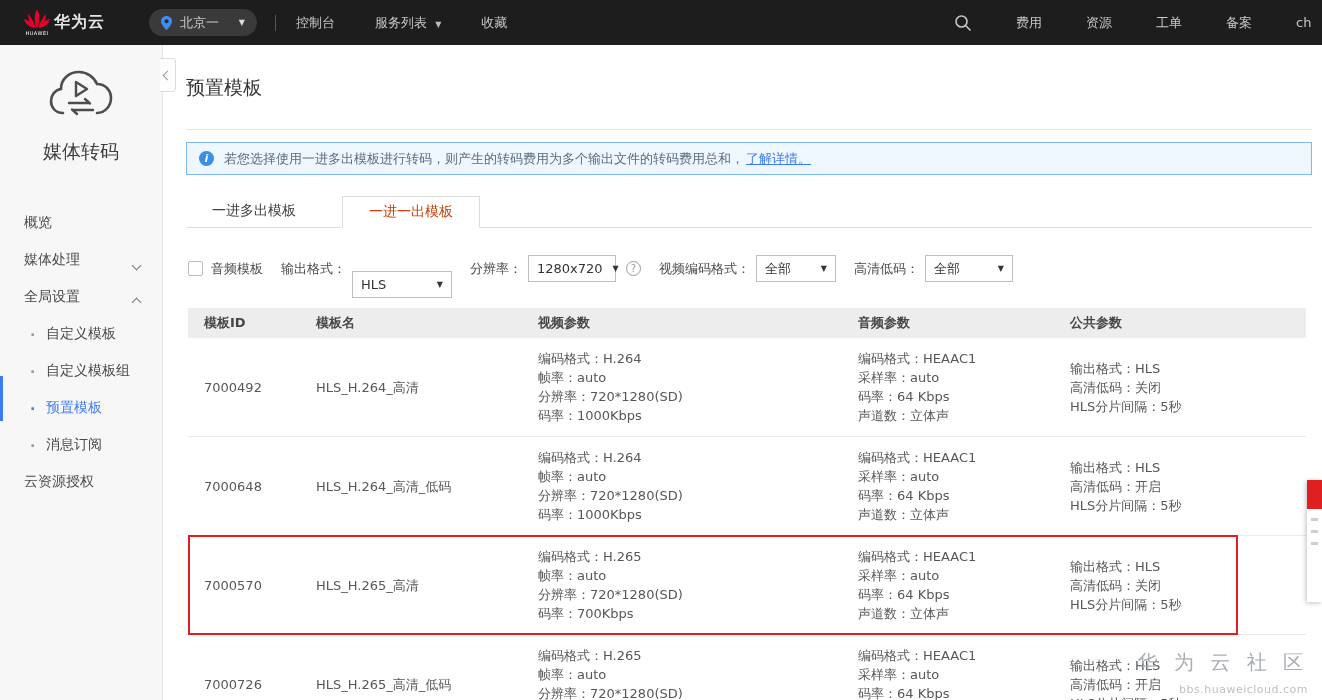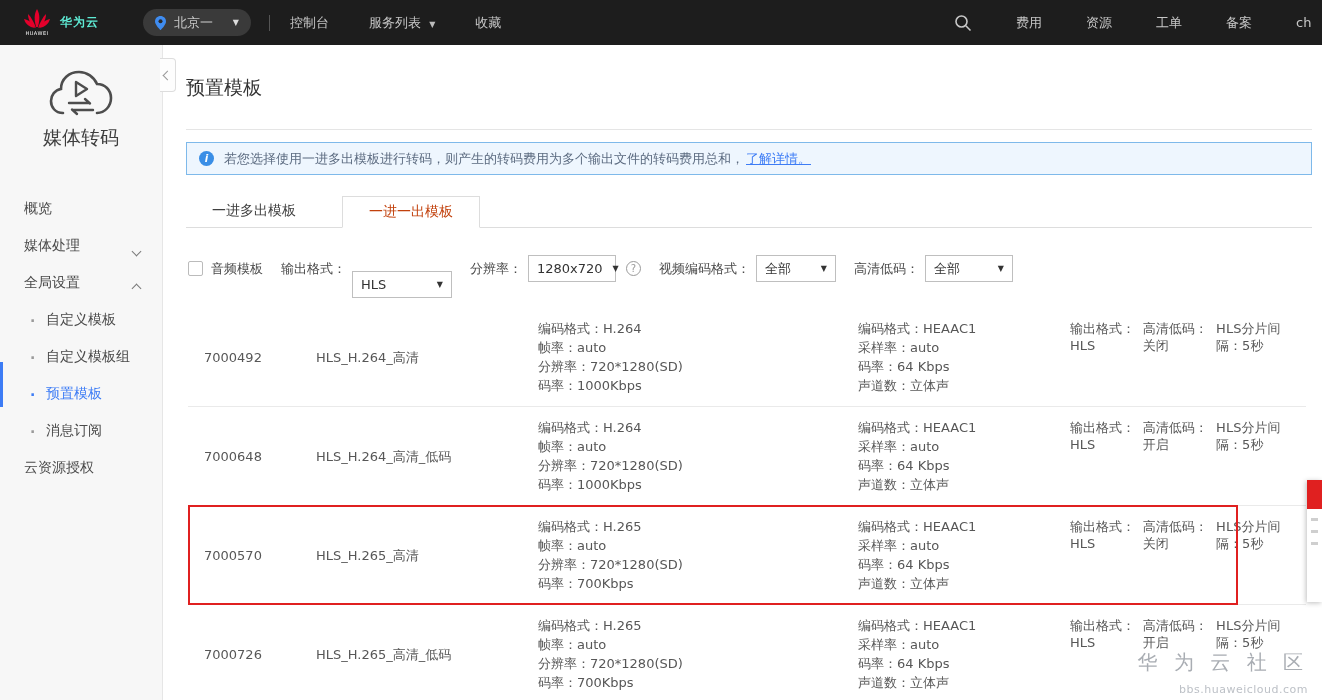--- a/index.html
+++ b/index.html
@@ -6,40 +6,40 @@
   html,body { width:1322px; height:700px; overflow:hidden; background:#fff;
     font-family:"DejaVu Sans","Liberation Sans",sans-serif; }
 
   
   .topbar { position:absolute; left:0; top:0; width:1322px; height:45px;
     background:#1d1d1d; display:flex; align-items:center; color:#c7c7c7;
     font-size:13px; z-index:30; }
   .logo-wrap { display:flex; flex-direction:column; align-items:center; margin-left:24px; }
   .logo-flower { width:26px; height:20px; }
   .logo-sub { font-size:5px; color:#fff; letter-spacing:.5px; margin-top:1px; }
-  .brand { color:#5eead4; font-size:12px; font-weight:bold; margin-left:10px; letter-spacing:1px; }
+  .brand { color:#e5e5e5; font-size:16px; font-weight:bold; margin-left:4px; letter-spacing:1px; }
   .region-pill { display:flex; align-items:center; gap:8px; background:#3a3a3a;
     border-radius:14px; height:27px; padding:0 12px; margin-left:44px; min-width:108px; cursor:pointer; }
   .region-pill .caret { margin-left:auto; font-size:8px; color:#ddd; }
   .tb-divider { width:1px; height:16px; background:#555; margin:0 20px 0 18px; }
   .tb-item { margin-right:40px; cursor:pointer; white-space:nowrap; }
   .tb-right { margin-left:auto; display:flex; align-items:center; }
   .tb-right .tb-item { margin-right:0; margin-left:44px; }
   .search-svg { width:18px; height:18px; display:block; }
   .caret-sm { font-size:8px; color:#bbb; margin-left:4px; }
   .tb-user { width:26px; overflow:hidden; }
 
   
   .sidebar { position:absolute; left:0; top:45px; width:163px; height:655px;
     background:#f7f7f7; border-right:1px solid #e6e6e6; z-index:10; }
   .collapse-handle { position:absolute; right:-14px; top:13px; width:16px; height:34px;
     background:#fdfdfd; border:1px solid #ddd; border-left:none; border-radius:0 4px 4px 0;
     display:flex; align-items:center; justify-content:center; cursor:pointer; z-index:12; }
   .svc-icon { display:block; margin:24px auto 0; }
-  .svc-title { text-align:center; font-size:19px; color:#3e3e3e; margin-top:4px; }
+  .svc-title { text-align:center; font-size:19px; color:#3e3e3e; margin-top:18px; }
   .snav { margin-top:30px; }
   .snav-item { display:flex; align-items:flex-end; height:37px; padding-left:24px;
     font-size:14px; color:#4a4a4a; cursor:pointer; position:relative; }
   .snav-item .chev { margin-left:auto; margin-right:22px; }
   .snav-sub { padding-left:46px; }
   .snav-sub .dot { position:absolute; left:30px; color:#9a9a9a; font-weight:bold; }
   .snav-sub.active { color:#3d7cf5; }
   .snav-sub.active .dot { color:#3d7cf5; }
   .snav-sub.active::before { content:""; position:absolute; left:0; top:-4px; bottom:-4px;
     width:3px; background:#3d7cf5; }
@@ -78,21 +78,21 @@
 
   .table { margin:10px 0 0 24px; width:1118px; position:relative; }
   .t-head { display:grid; grid-template-columns:112px 222px 320px 212px 1fr;
     background:#ededed; height:30px; align-items:center; font-size:13px; font-weight:600; color:#464646; }
   .t-head > div { padding-left:16px; }
   .t-row { display:grid; grid-template-columns:112px 222px 320px 212px 1fr;
     border-bottom:1px solid #eaeaea; padding:11px 0; position:relative; }
   .t-row > div { padding-left:16px; font-size:13px; color:#575757; line-height:17px; }
   .cell-mid { display:flex; align-items:center;text-align:right; }
   .param-lines p { margin:0; padding:1px 0; }
-  .cell-common { display:flex; flex-direction:row; justify-content:center; }
+  .cell-common { display:flex; flex-direction:column; justify-content:center; }
   .red-box { position:absolute; left:0; top:-1px; bottom:-1px; width:1050px;
     border:2px solid #e02020; pointer-events:none; z-index:5; }
 
   .watermark { position:absolute; right:14px; bottom:4px; text-align:right; z-index:25; }
   .wm1 { font-size:20px; color:#a9adb3; letter-spacing:5px; }
   .wm2 { font-size:11px; color:#bdc1c7; margin-top:7px; letter-spacing:.5px; }
 
   .float-widget { position:absolute; right:0; top:480px; width:15px; height:122px; background:#fff;
     box-shadow:-1px 1px 5px rgba(0,0,0,.25); z-index:20; cursor:pointer; }
   .fw-red { height:29px; background:#e02020; }
@@ -225,20 +225,27 @@
       <span class="sel-caret">▼</span>
     </div>
     <span class="f-label">高清低码：</span>
     <div class="select w-all2">
       <span>全部</span>
       <span class="sel-caret">▼</span>
     </div>
   </div>
 
   <div class="table">
+    <div class="t-head">
+      <div>模板ID</div>
+      <div>模板名</div>
+      <div>视频参数</div>
+      <div>音频参数</div>
+      <div>公共参数</div>
+    </div>
 
     <div class="t-row">
       <div class="cell-mid">7000492</div>
       <div class="cell-mid">HLS_H.264_高清</div>
       <div class="param-lines">
         <p>编码格式：H.264</p>
         <p>帧率：auto</p>
         <p>分辨率：720*1280(SD)</p>
         <p>码率：1000Kbps</p>
       </div>

